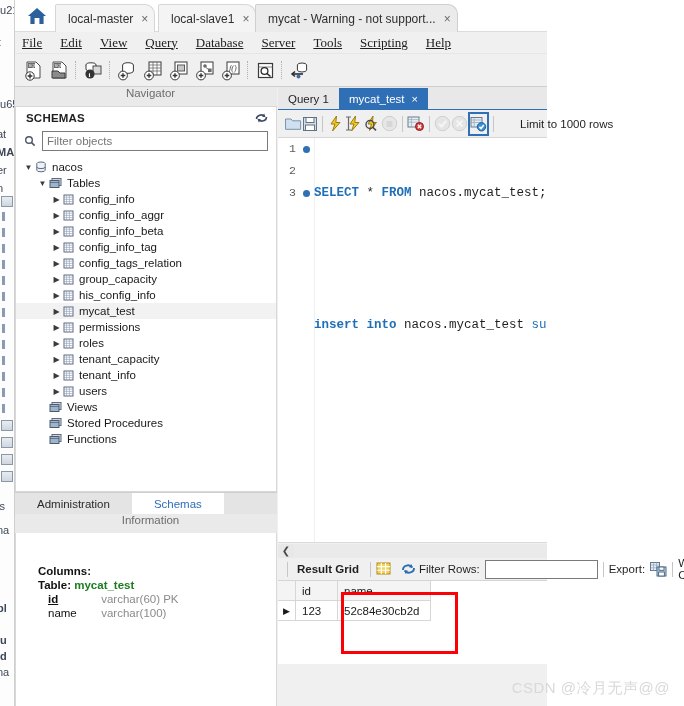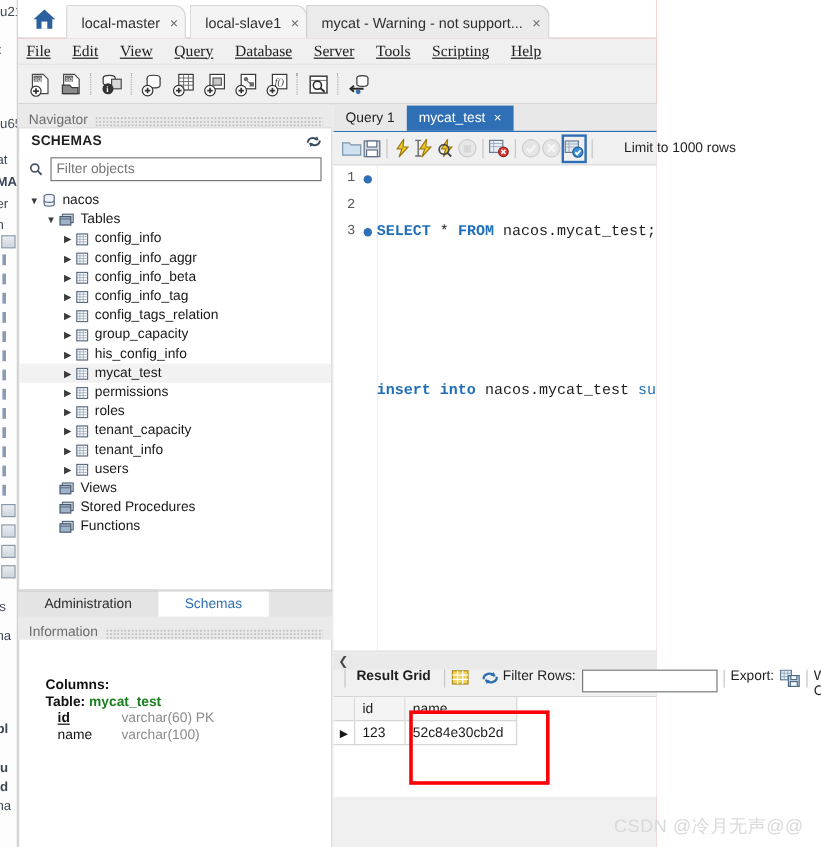--- a/index.html
+++ b/index.html
@@ -144,26 +144,27 @@
 
   
   .sidebar {
     position: absolute;
     left: 0; top: 0;
     width: 262px; height: 643px;
     background: #f0f0f0;
   }
   .panel-title {
     height: 19px;
-    display: flex; align-items: flex-end;
+    display: flex; align-items: center;
     padding-left: 9px;
     font-size: 11.5px;
     color: #6d6d6d;
     background: #eaeaea;
     position: relative;
+    flex-direction: column;
   }
   .panel-title .dots {
     flex: 1;
     margin-left: 6px;
     height: 9px;
     background-image: radial-gradient(circle, #c0c0c0 0.7px, transparent 0.8px);
     background-size: 3px 3px;
     background-position: 0 3px;
     margin-right: 8px;
   }
@@ -393,20 +394,21 @@
   .hs-track {
     flex: 1; height: 14px;
     background: #eaeaea;
   }
 
   
   .rg-toolbar {
     height: 22px;
     background: #f0f0f0;
     display: flex;
+    align-items: center;
     padding-left: 4px;
     border-bottom: 1px solid #d5d5d5;
     font-size: 11.5px;
     color: #1f1f1f;
   }
   .rg-lbl { font-weight: bold; margin: 0 6px 0 4px; white-space: nowrap; }
   .rg-sep { width:1px; height:15px; border-left:1px solid #c6c6c6; margin:0 5px; }
   .rg-filter-lbl { margin: 0 5px 0 3px; white-space: nowrap; }
   .rg-filter-input {
     width: 107px; height: 15px;

